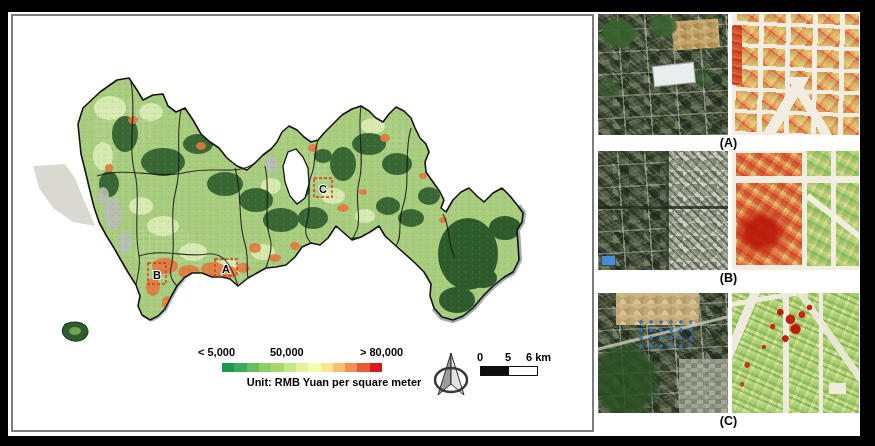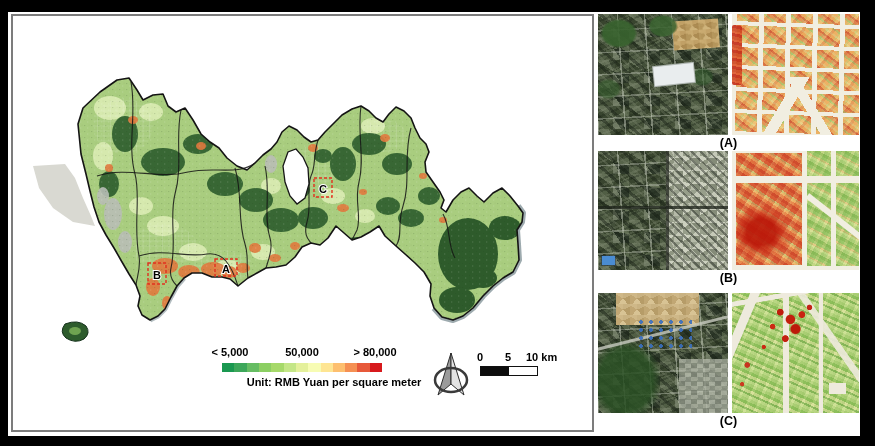--- a/index.html
+++ b/index.html
@@ -4,24 +4,24 @@
 <style>
   html,body{margin:0;padding:0;background:#fff;}
   body{width:875px;height:446px;font-family:"Liberation Sans",sans-serif;}
   .frame{position:relative;width:875px;height:446px;background:#000;overflow:hidden;}
   .inner{position:absolute;left:8px;top:12px;width:852px;height:424px;background:#fff;}
 
   
   .map-box{position:absolute;left:3px;top:2px;width:579px;height:414px;border:2px solid #7c7c7c;background:#fff;}
   .map-svg{position:absolute;left:0;top:0;width:579px;height:414px;}
 
-  .lg-label{position:absolute;font-size:11px;font-weight:700;color:#000;text-align:center;}
+  .lg-label{position:absolute;font-size:11px;font-weight:700;color:#000;}
   .lg-min{left:185px;top:330px;width:64px;}
   .lg-mid{left:257px;top:330px;width:64px;}
-  .lg-max{left:330px;top:330px;width:64px;}
+  .lg-max{left:347px;top:330px;width:64px;}
   .lg-bar{position:absolute;left:209px;top:347px;width:160px;height:9px;display:flex;}
   .lg-bar div{flex:1;}
   .lg-unit{position:absolute;left:219px;top:360px;width:204px;text-align:center;font-size:11px;font-weight:700;color:#000;}
 
   .scalebar{position:absolute;left:447px;top:335px;width:112px;height:28px;}
   .scalebar span{position:absolute;top:0;font-size:11px;font-weight:700;color:#000;}
   .sb-0{left:12px;width:16px;text-align:center;}
   .sb-5{left:40px;width:16px;text-align:center;}
   .sb-10{left:66px;width:46px;text-align:left;}
   .sb-bar{position:absolute;left:20px;top:15px;width:56px;height:8px;border:1.5px solid #101010;display:flex;}
@@ -325,21 +325,21 @@
             <div style="background: rgb(245, 144, 83);"></div>
             <div style="background: rgb(231, 89, 58);"></div>
             <div style="background: rgb(215, 25, 28);"></div>
           </div>
         <div class="lg-unit">Unit: RMB Yuan per square meter</div>
       </div>
 
       <div class="scalebar">
         <span class="sb-0">0</span>
         <span class="sb-5">5</span>
-        <span class="sb-10">10 km</span>
+        <span class="sb-10">6 km</span>
         <div class="sb-bar">
           <div class="sb-black"></div>
           <div class="sb-white"></div>
         </div>
       </div>
     </div>
 
     <div class="panel row-a">
       <div class="img sat sat-a">
         <i class="bb"></i>

